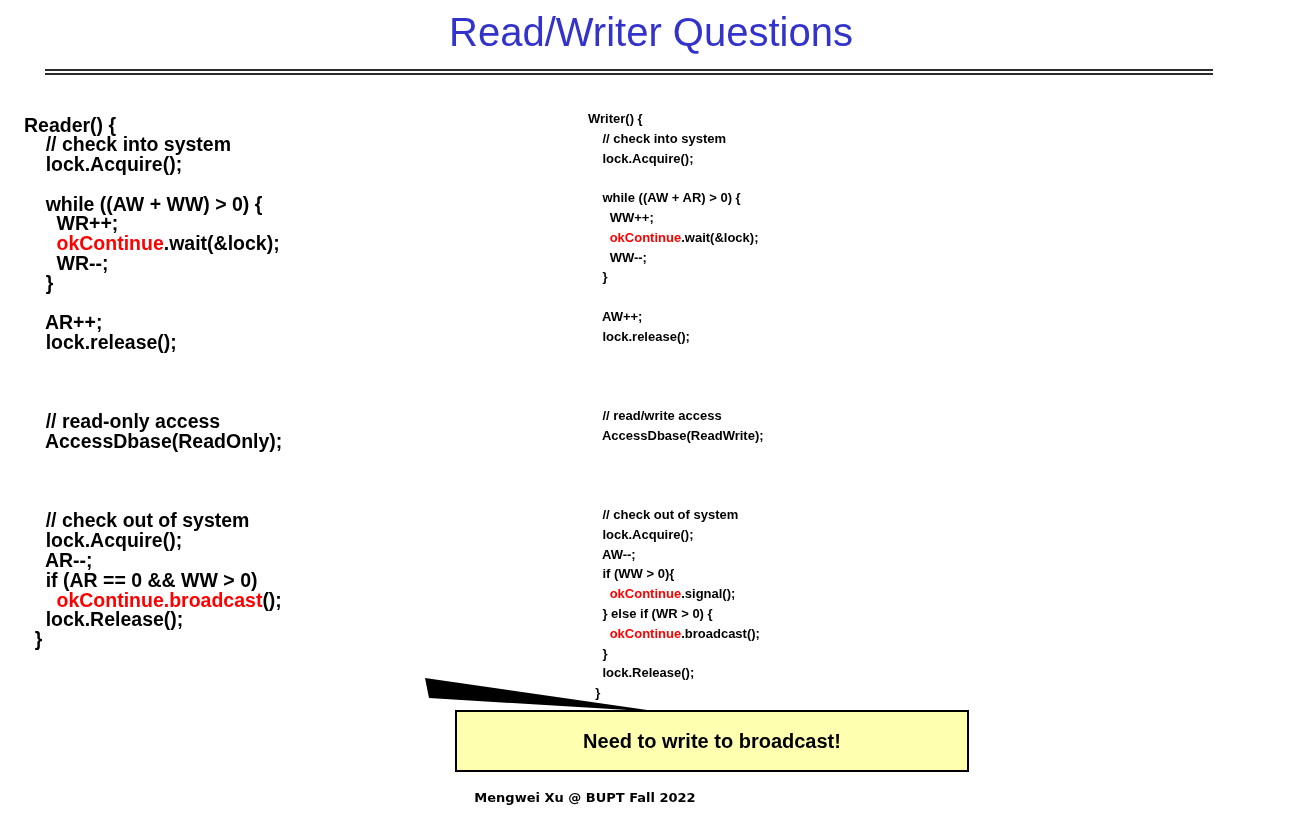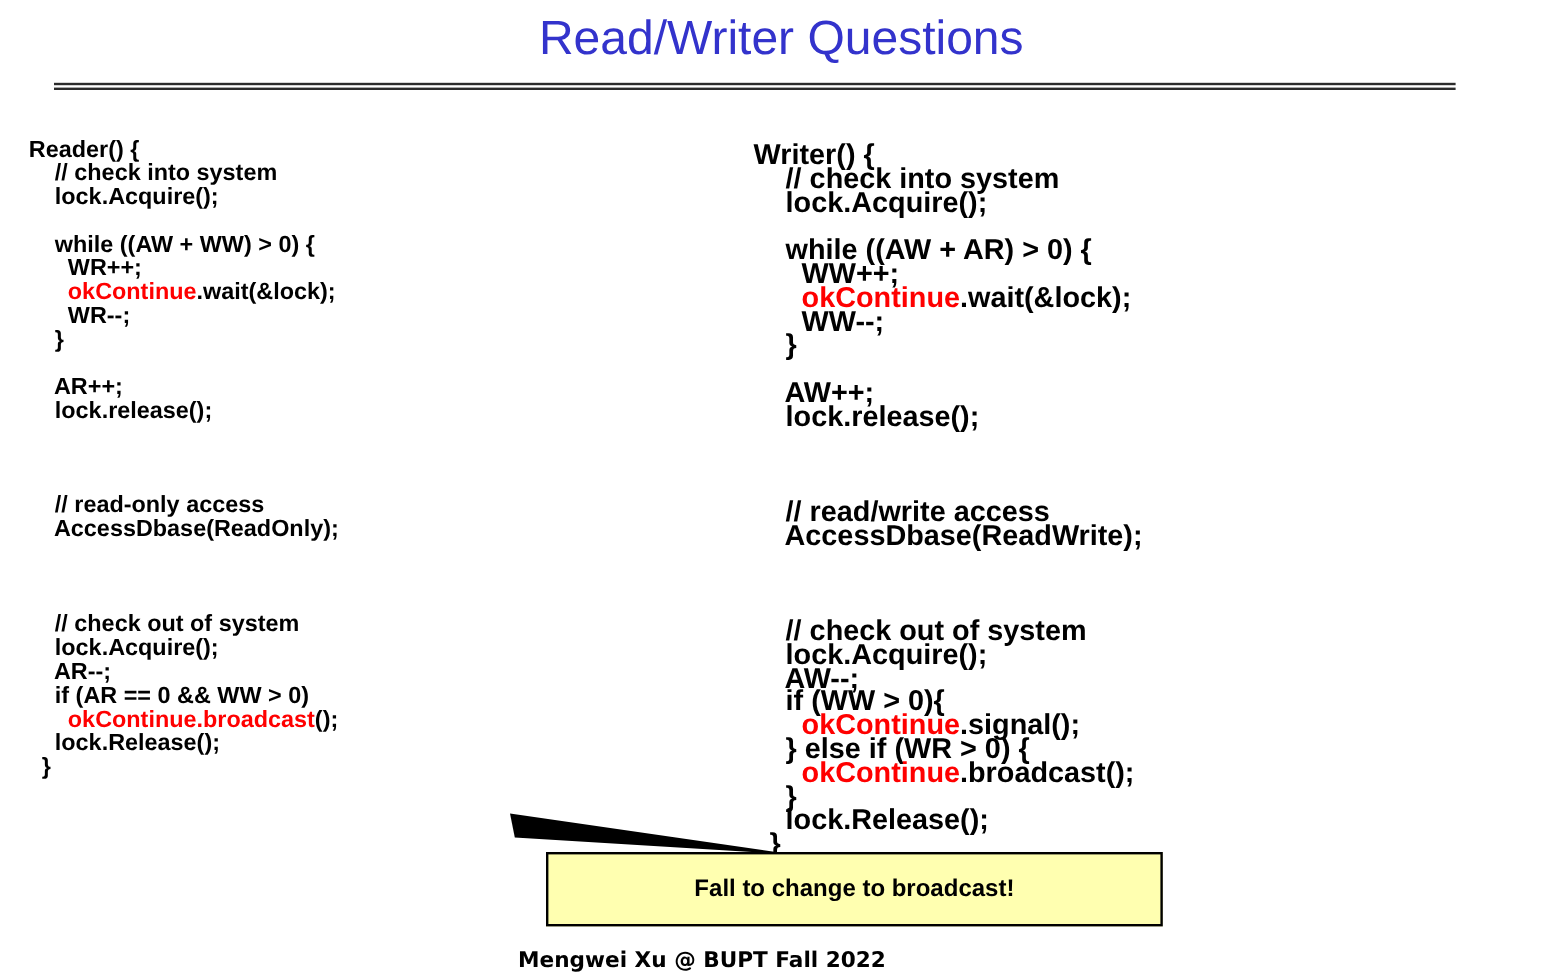--- a/index.html
+++ b/index.html
@@ -57,23 +57,23 @@
     color: #000000;
     white-space: pre;
   }
   #reader-code {
     left: 24px;
     top: 96px;
     font-size: 19.5px;
     line-height: 19.8px;
   }
   #writer-code {
-    left: 628px;
+    left: 588px;
     top: 96px;
-    font-size: 24px;
+    font-size: 13px;
     line-height: 19.8px;
   }
   .code-line {
     white-space: pre;
     height: 19.8px;
   }
   .code-line.blank { height: 19.8px; }
   .kw-red { color: #ff0000; text-align: center; }
 
   
@@ -106,21 +106,21 @@
   }
 
   
   #footer {
     position: absolute;
     left: 0;
     top: 790px;
     width: 1170px;
     text-align: center;
     font-family: "DejaVu Sans", sans-serif;
-    font-size: 18px;
+    font-size: 13px;
     font-weight: bold;
     color: #000000;
     white-space: nowrap;
   }
 </style>
 </head>
 <body style="background: rgb(255, 255, 255);">
 
 <div id="slide-title" style="color: rgb(51, 51, 204);">Read/Writer Questions</div>
 
@@ -131,16 +131,16 @@
 
 <pre id="reader-code" class="code-col"><div class="code-line"><span>Reader() {</span></div><div class="code-line"><span>    // check into system</span></div><div class="code-line"><span>    lock.Acquire();</span></div><div class="code-line blank">&nbsp;</div><div class="code-line"><span>    while ((AW + WW) &gt; 0) {</span></div><div class="code-line"><span>      WR++;</span></div><div class="code-line"><span>      </span><span class="kw-red" style="color: rgb(255, 0, 0);">okContinue</span><span>.wait(&amp;lock);</span></div><div class="code-line"><span>      WR--;</span></div><div class="code-line"><span>    }</span></div><div class="code-line blank">&nbsp;</div><div class="code-line"><span>    AR++;</span></div><div class="code-line"><span>    lock.release();</span></div><div class="code-line blank">&nbsp;</div><div class="code-line blank">&nbsp;</div><div class="code-line blank">&nbsp;</div><div class="code-line"><span>    // read-only access</span></div><div class="code-line"><span>    AccessDbase(ReadOnly);</span></div><div class="code-line blank">&nbsp;</div><div class="code-line blank">&nbsp;</div><div class="code-line blank">&nbsp;</div><div class="code-line"><span>    // check out of system</span></div><div class="code-line"><span>    lock.Acquire();</span></div><div class="code-line"><span>    AR--;</span></div><div class="code-line"><span>    if (AR == 0 &amp;&amp; WW &gt; 0)</span></div><div class="code-line"><span>      </span><span class="kw-red" style="color: rgb(255, 0, 0);">okContinue.broadcast</span><span>();</span></div><div class="code-line"><span>    lock.Release();</span></div><div class="code-line"><span>  }</span></div></pre>
 
 <pre id="writer-code" class="code-col"><div class="code-line"><span>Writer() {</span></div><div class="code-line"><span>    // check into system</span></div><div class="code-line"><span>    lock.Acquire();</span></div><div class="code-line blank">&nbsp;</div><div class="code-line"><span>    while ((AW + AR) &gt; 0) {</span></div><div class="code-line"><span>      WW++;</span></div><div class="code-line"><span>      </span><span class="kw-red" style="color: rgb(255, 0, 0);">okContinue</span><span>.wait(&amp;lock);</span></div><div class="code-line"><span>      WW--;</span></div><div class="code-line"><span>    }</span></div><div class="code-line blank">&nbsp;</div><div class="code-line"><span>    AW++;</span></div><div class="code-line"><span>    lock.release();</span></div><div class="code-line blank">&nbsp;</div><div class="code-line blank">&nbsp;</div><div class="code-line blank">&nbsp;</div><div class="code-line"><span>    // read/write access</span></div><div class="code-line"><span>    AccessDbase(ReadWrite);</span></div><div class="code-line blank">&nbsp;</div><div class="code-line blank">&nbsp;</div><div class="code-line blank">&nbsp;</div><div class="code-line"><span>    // check out of system</span></div><div class="code-line"><span>    lock.Acquire();</span></div><div class="code-line"><span>    AW--;</span></div><div class="code-line"><span>    if (WW &gt; 0){</span></div><div class="code-line"><span>      </span><span class="kw-red" style="color: rgb(255, 0, 0);">okContinue</span><span>.signal();</span></div><div class="code-line"><span>    } else if (WR &gt; 0) {</span></div><div class="code-line"><span>      </span><span class="kw-red" style="color: rgb(255, 0, 0);">okContinue</span><span>.broadcast();</span></div><div class="code-line"><span>    }</span></div><div class="code-line"><span>    lock.Release();</span></div><div class="code-line"><span>  }</span></div></pre>
 
 <svg id="callout-pointer" viewBox="0 0 240 40" preserveAspectRatio="none">
   <polygon points="0,6 236,40 4,26" fill="#000000"></polygon>
 </svg>
 
 <div id="callout-box" style="background: rgb(255, 255, 176); border-color: rgb(0, 0, 0);">
-  <span id="callout-text">Fall to change to broadcast!</span>
+  <span id="callout-text">Need to write to broadcast!</span>
 </div>
 
 <div id="footer">Mengwei Xu @ BUPT Fall 2022</div>
 
 </body></html>

